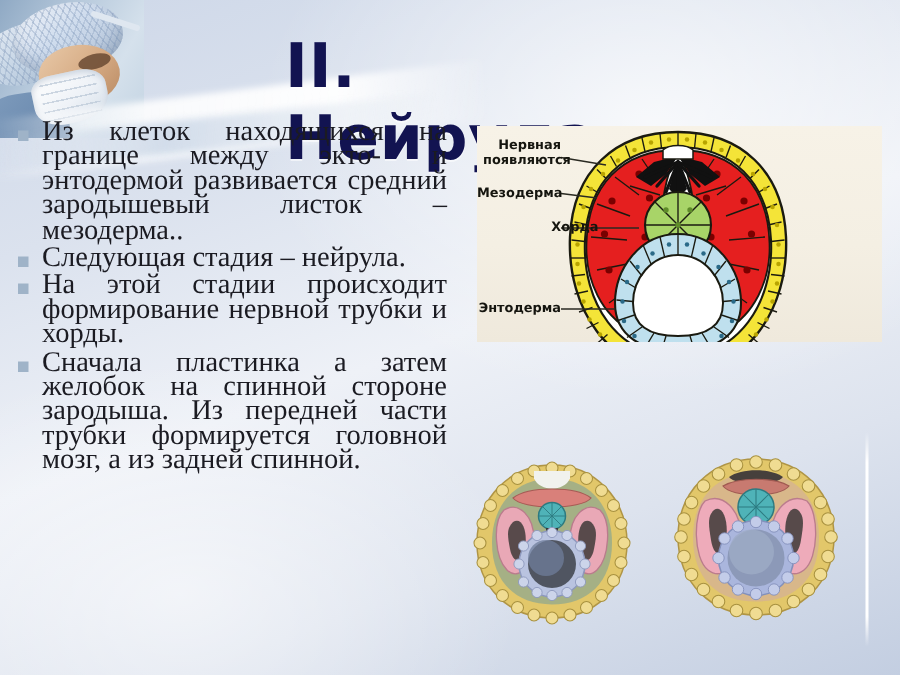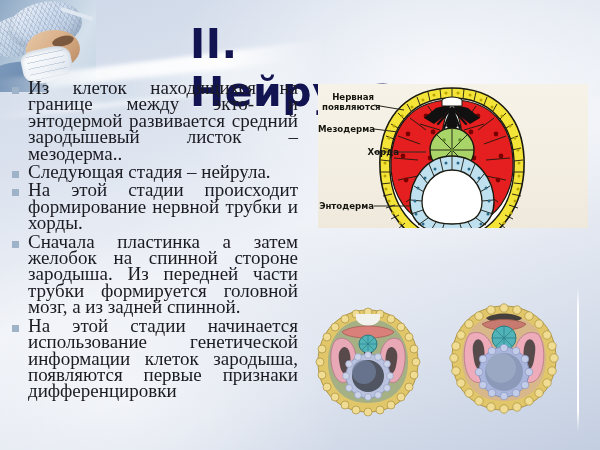--- a/index.html
+++ b/index.html
@@ -180,24 +180,20 @@
       <span class="bmark"></span>
       <span class="btext">Следующая стадия – нейрула.</span>
     </div>
     <div class="bullet">
       <span class="bmark"></span>
       <span class="btext">На этой стадии происходит формирование нервной трубки и хорды.</span>
     </div>
     <div class="bullet">
       <span class="bmark"></span>
       <span class="btext">Сначала пластинка а затем желобок на спинной стороне зародыша. Из передней части трубки формируется головной мозг, а из задней спинной.</span>
-    </div>
-    <div class="bullet">
-      <span class="bmark"></span>
-      <span class="btext">На этой стадии начинается использование генетической информации клеток зародыша, появляются первые признаки дифференцировки</span>
     </div>
   </div>
 
   <div id="diagram">
 
     <svg width="270" height="172" viewBox="0 0 270 172">
       <defs>
         <clipPath id="bodyClip">
           <path d="M132 6 C170 6 196 30 198 72 C200 118 176 160 134 160 C92 160 68 118 70 72 C72 30 94 6 132 6 Z"></path>
         </clipPath>

